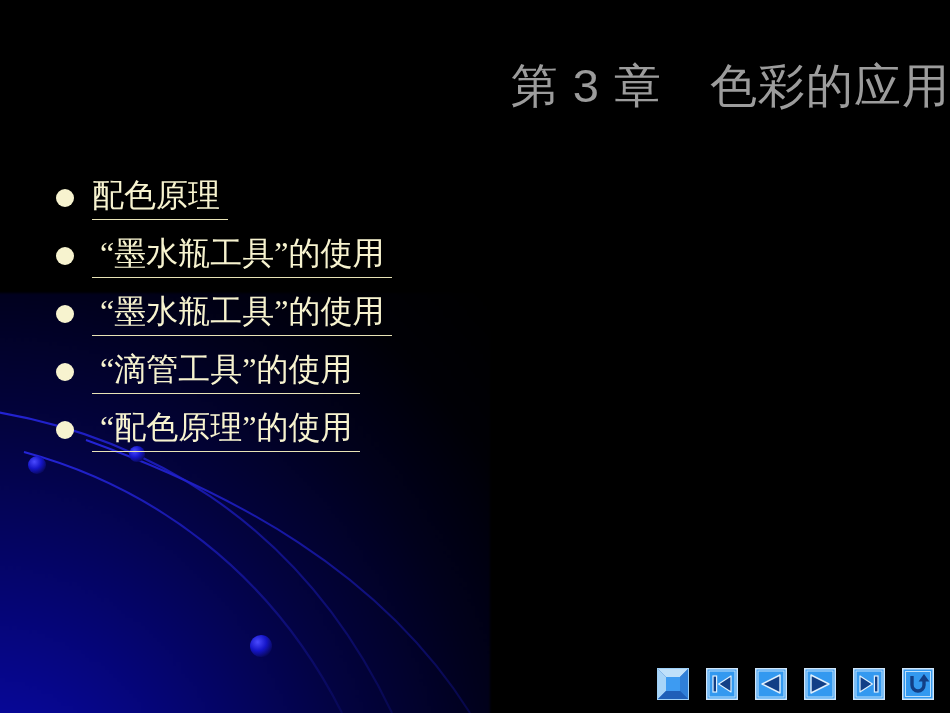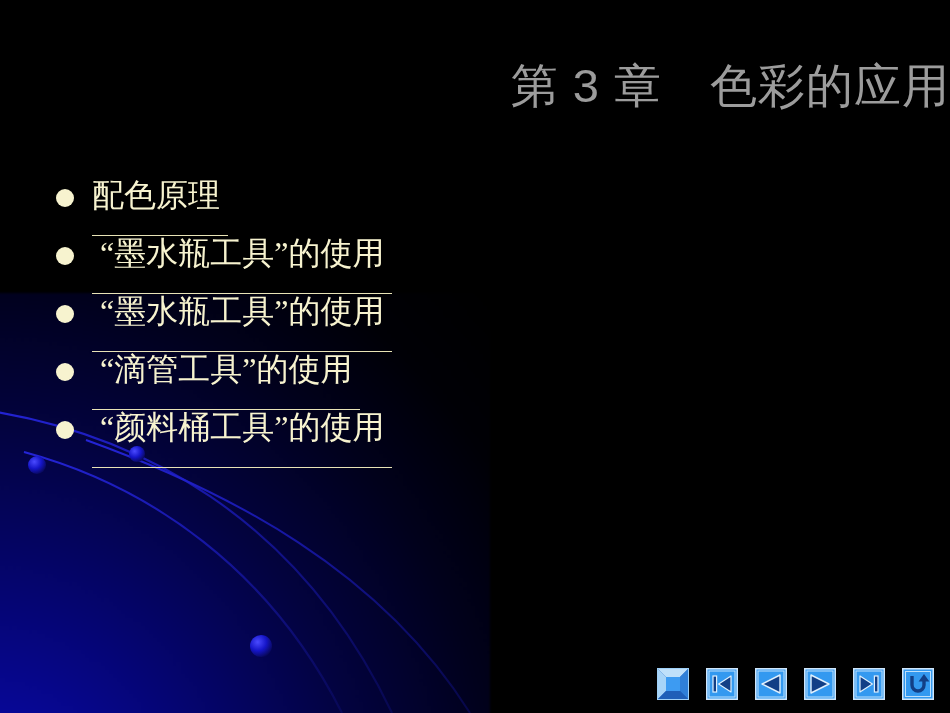--- a/index.html
+++ b/index.html
@@ -73,21 +73,21 @@
     margin-top:17px;
   }
   .bullet-text {
     margin-left:18px;
     color:#f7f3cf;
     font-family:"Liberation Serif", serif;
     font-size:32px;
     line-height:46px;
     white-space:pre;
     border-bottom:1.6px solid #e8e3b6;
-    padding-bottom:17px;
+    padding-bottom:1px;
   }
 
   
   #nav-bar {
     position:absolute;
     right:16px; bottom:13px;
     display:flex;
     gap:17px;
   }
   .nav-btn {
@@ -149,21 +149,21 @@
       <span class="bullet-text"> “墨水瓶工具”的使用 </span>
     </div>
 
     <div class="bullet-row">
       <span class="bullet-dot"></span>
       <span class="bullet-text"> “滴管工具”的使用 </span>
     </div>
 
     <div class="bullet-row">
       <span class="bullet-dot"></span>
-      <span class="bullet-text"> “颜料桶工具”的使用 </span>
+      <span class="bullet-text"> “配色原理”的使用 </span>
     </div>
 
   </div>
 
   <div id="nav-bar">
 
     <span class="nav-btn">
       <svg viewBox="0 0 32 32">
         <rect x="0.5" y="0.5" width="31" height="31" fill="#1e63c4" stroke="#9fd0f7"></rect>
         <polygon points="1,1 31,1 23,9 9,9" fill="#bfe0fa"></polygon>

